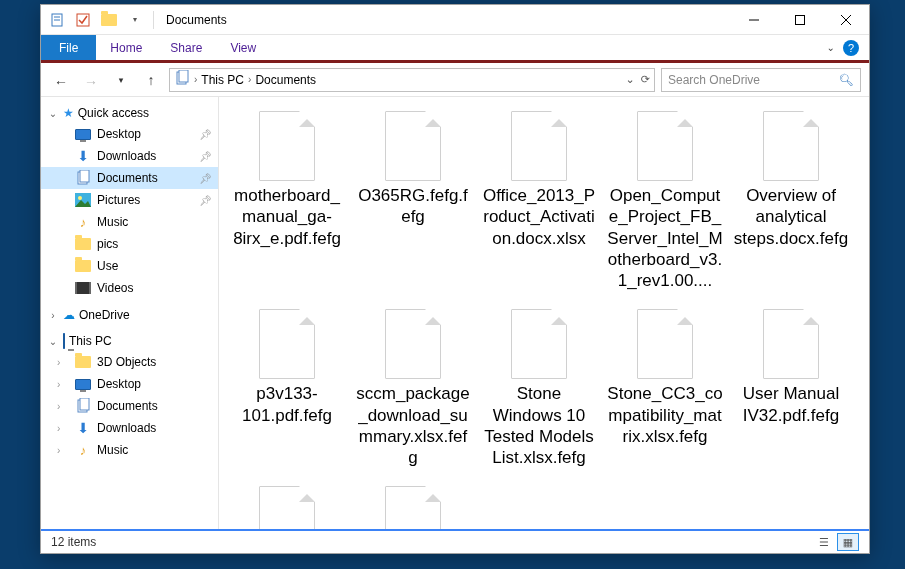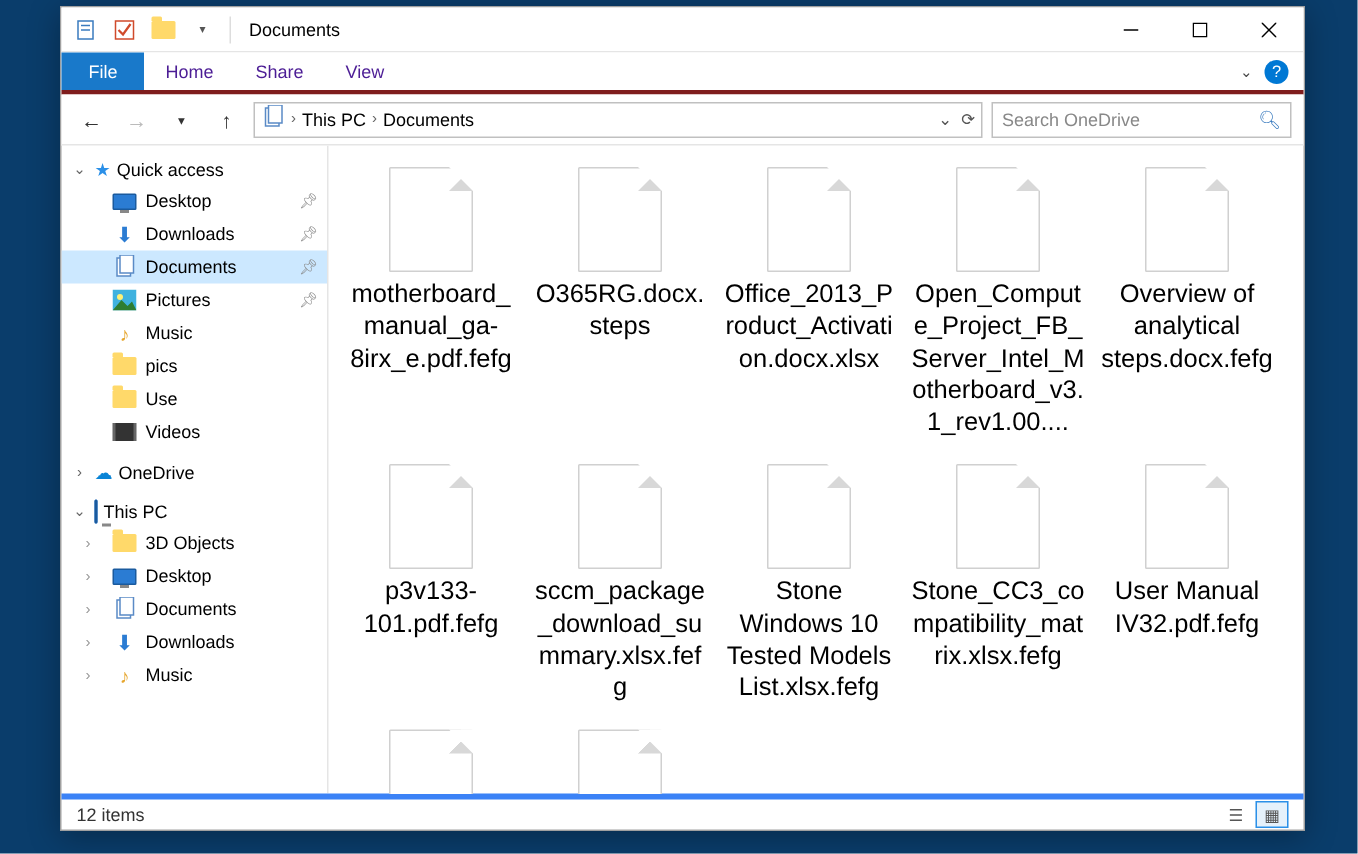--- a/index.html
+++ b/index.html
@@ -36,21 +36,21 @@
 .ico { width: 16px; height: 16px; display: inline-flex; align-items: center; justify-content: center; font-size: 13px; }
 .ico-folder { background: #ffd96a; width: 16px; height: 12px; border-radius: 1px; position: relative; }
 .ico-folder::before { content: ""; position: absolute; top: -3px; left: 0; width: 7px; height: 3px; background: #ffd96a; border-radius: 1px 1px 0 0; }
 .content { flex: 1; overflow: auto; padding: 14px 10px; position: relative; }
 .files { display: grid; grid-template-columns: repeat(5, 116px); gap: 18px 10px; align-content: start; }
 .file { display: flex; flex-direction: column; align-items: center; font-size: 17px; text-align: center; width: 116px; }
 .file-icon { width: 56px; height: 70px; background: #fff; border: 1px solid #d0d0d0; border-radius: 1px; position: relative; margin-bottom: 4px; }
 .file-icon::before { content: ""; position: absolute; top: -1px; right: -1px; width: 16px; height: 16px; background: linear-gradient(135deg, transparent 49%, #d8d8d8 51%); }
 .file-icon::after { content: ""; position: absolute; top: -1px; right: -1px; border-width: 8px; border-style: solid; border-color: #fff #fff transparent transparent; }
 .file-name { line-height: 1.25; word-break: break-word; color: #000; }
-.statusbar { height: 24px; border-top: 4px solid #3b82f6; display: flex; align-items: center; padding: 0 10px; font-size: 12px; color: #333; }
+.statusbar { height: 24px; border-top: 2px solid #3b82f6; display: flex; align-items: center; padding: 0 10px; font-size: 12px; color: #333; }
 .statusbar .views { margin-left: auto; display: flex; gap: 2px; }
 .view-btn { width: 22px; height: 18px; border: 1px solid transparent; display: flex; align-items: center; justify-content: center; font-size: 11px; color: #555; }
 .view-btn.active { border-color: #2b90e8; background: #e5f1fb; }
 .watermark { position: absolute; inset: 0; display: flex; align-items: center; justify-content: center; pointer-events: none; }
 .watermark span { font-size: 74px; font-weight: 700; color: rgba(44,141,224,0.28); transform: rotate(-24deg); letter-spacing: 2px; white-space: nowrap; }
 .monitor-ico { position: relative; width: 16px; height: 11px; background: #2b7cd3; border: 1px solid #1a5a9e; border-radius: 1px; }
 .monitor-ico::after { content: ""; position: absolute; bottom: -3px; left: 4px; width: 6px; height: 2px; background: #888; }
 </style>
 </head>
 <body>
@@ -273,21 +273,21 @@
     </div>
 
     <div class="content">
       <div class="files" id="file-grid">
           <div class="file">
             <div class="file-icon"></div>
             <div class="file-name">motherboard_manual_ga-8irx_e.pdf.fefg</div>
           </div>
           <div class="file">
             <div class="file-icon"></div>
-            <div class="file-name">O365RG.docx.steps</div>
+            <div class="file-name">O365RG.fefg.fefg</div>
           </div>
           <div class="file">
             <div class="file-icon"></div>
             <div class="file-name">Office_2013_Product_Activation.docx.xlsx</div>
           </div>
           <div class="file">
             <div class="file-icon"></div>
             <div class="file-name">Open_Compute_Project_FB_Server_Intel_Motherboard_v3.1_rev1.00....</div>
           </div>
           <div class="file">

